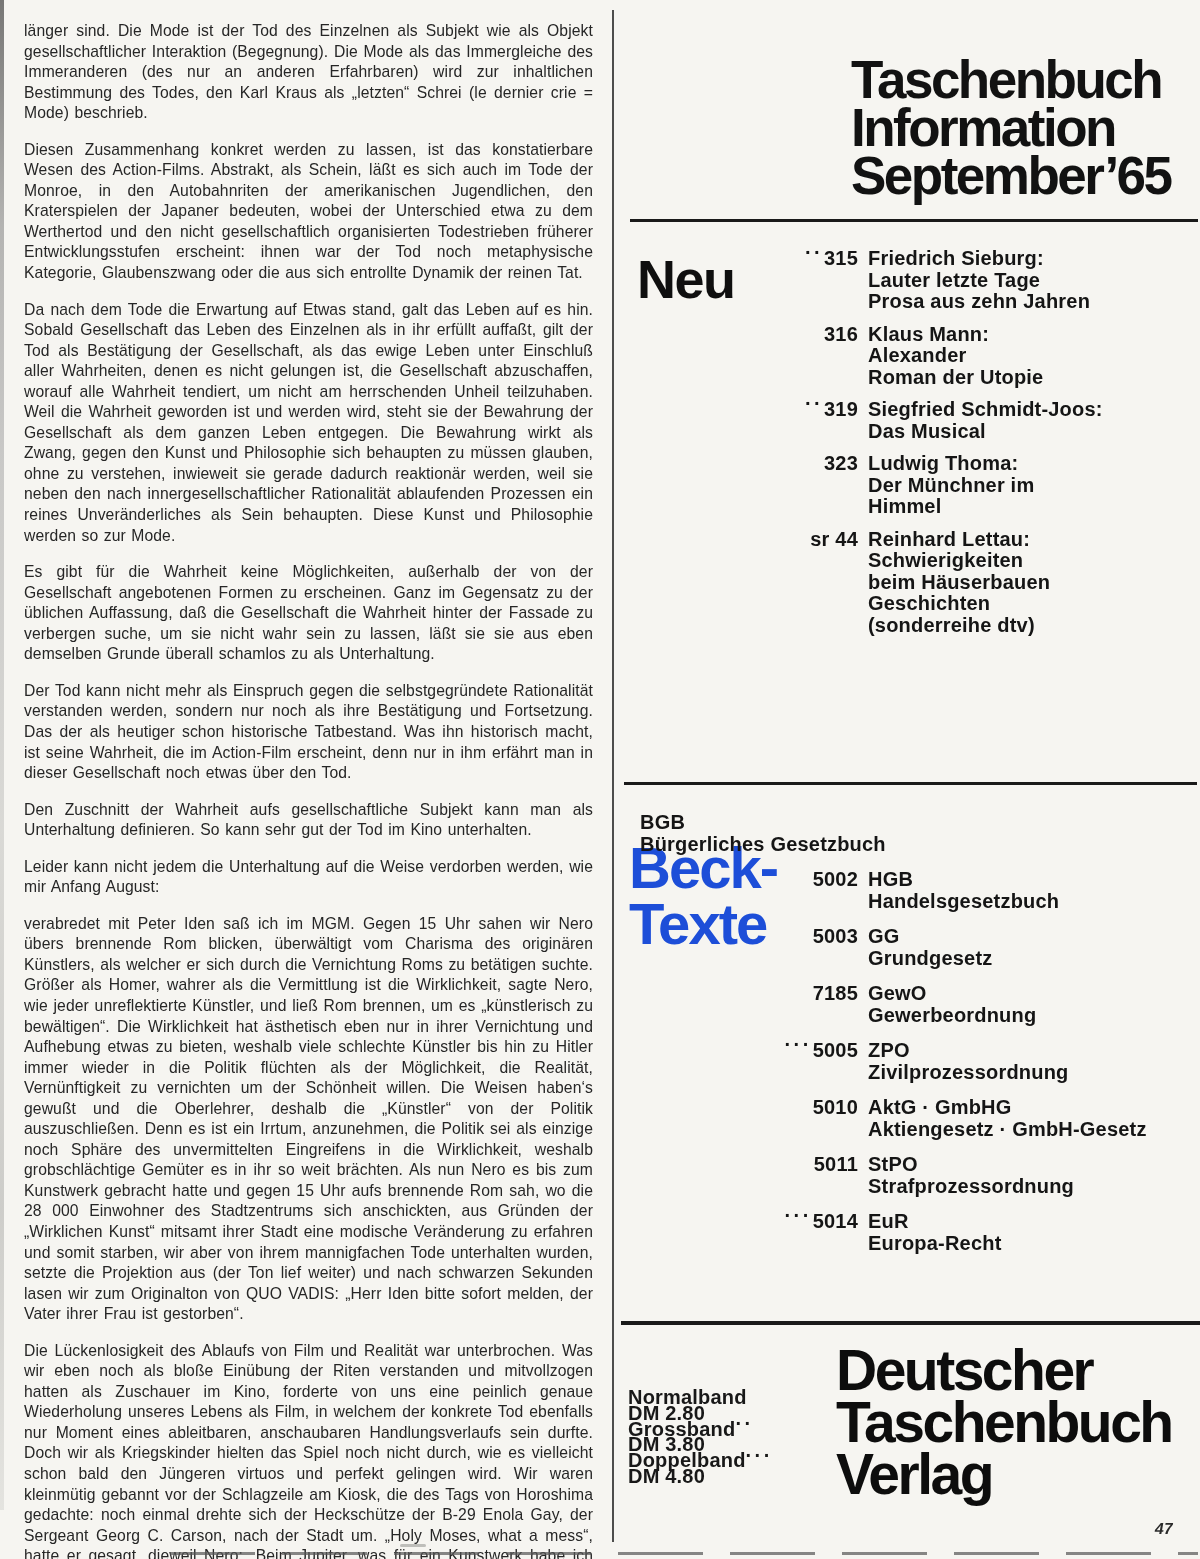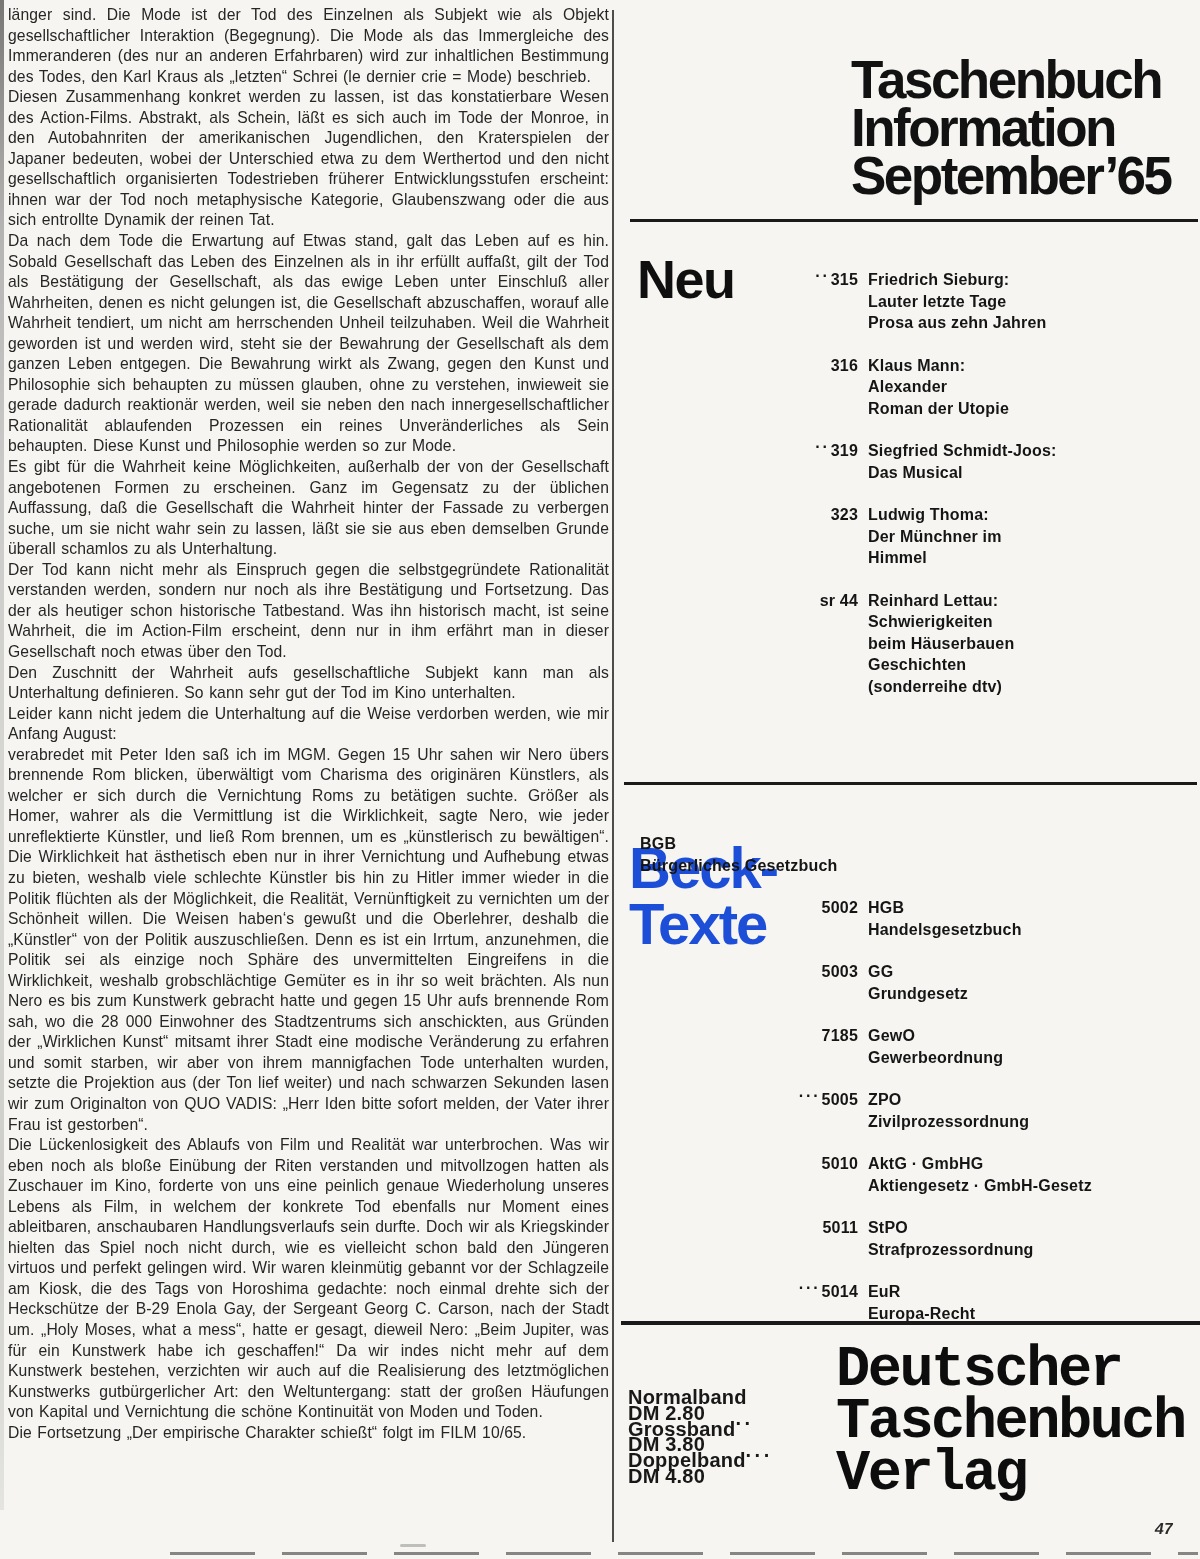--- a/index.html
+++ b/index.html
@@ -13,21 +13,21 @@
   .page { position:absolute; inset:0; }
 
   
   .article {
     position:absolute; left:8px; top:5px; width:601px;
     font-size:15.7px; line-height:20.55px;
     text-align:justify; color:#262626;
     letter-spacing:0.1px; word-spacing:1px;
     hyphens:auto; -webkit-hyphens:auto;
   }
-  .article p { margin:0; }
+  .article p { margin:16px; }
 
   
   .vrule {
     position:absolute; left:612px; top:10px; width:2px; height:1532px;
     background:#2f2f2f; opacity:.85;
   }
 
   
   .masthead {
     position:absolute; left:851px; top:56px;
@@ -46,36 +46,36 @@
   }
   .beck-heading {
     position:absolute; left:629px; top:798px;
     font-size:58px; font-weight:700; line-height:56px;
     letter-spacing:-2px; color:#1d4ed8;margin-top:42px;
   }
 
   .list { position:absolute; left:630px; width:566px; }
   .list-neu  { top:248px; }
   .list-beck { top:812px; }
-  .item { display:flex; margin-bottom:11px; font-weight:700; font-size:16px;
-          line-height:21.5px; letter-spacing:0.2px; color:#151515;margin-top:21px; }
+  .item { display:flex; margin-bottom:11px; font-weight:700; font-size:20px;
+          line-height:21.5px; letter-spacing:0.2px; color:#151515; }
   .list-beck .item { margin-bottom:14px; }
   .item .num { width:228px; text-align:right; white-space:pre; flex:none; }
   .item .titles { margin-left:10px; }
   .dots { position:relative; top:-0.28em; letter-spacing:0.12em; margin-right:1px; }
 
   .prices {
     position:absolute; left:628px; top:1390px;
     font-size:20px; font-weight:700; line-height:15.8px;
     letter-spacing:0.2px; color:#181818;
   }
   .publisher {
     position:absolute; left:836px; top:1344px;
     font-size:57px; font-weight:700; line-height:52px;
-    letter-spacing:-2.5px; color:#0d0d0d; white-space:nowrap;font-family:Liberation Mono, monospace;
+    letter-spacing:-2.5px; color:#0d0d0d; white-space:nowrap;
   }
   .pageno {
     position:absolute; left:1155px; top:1520px;
     font-size:16px; font-weight:700; color:#2b2b2b;
     transform:skewX(-10deg);
   }
 
   
   .edge-left {
     position:absolute; left:0; top:0; width:4px; height:1510px;

